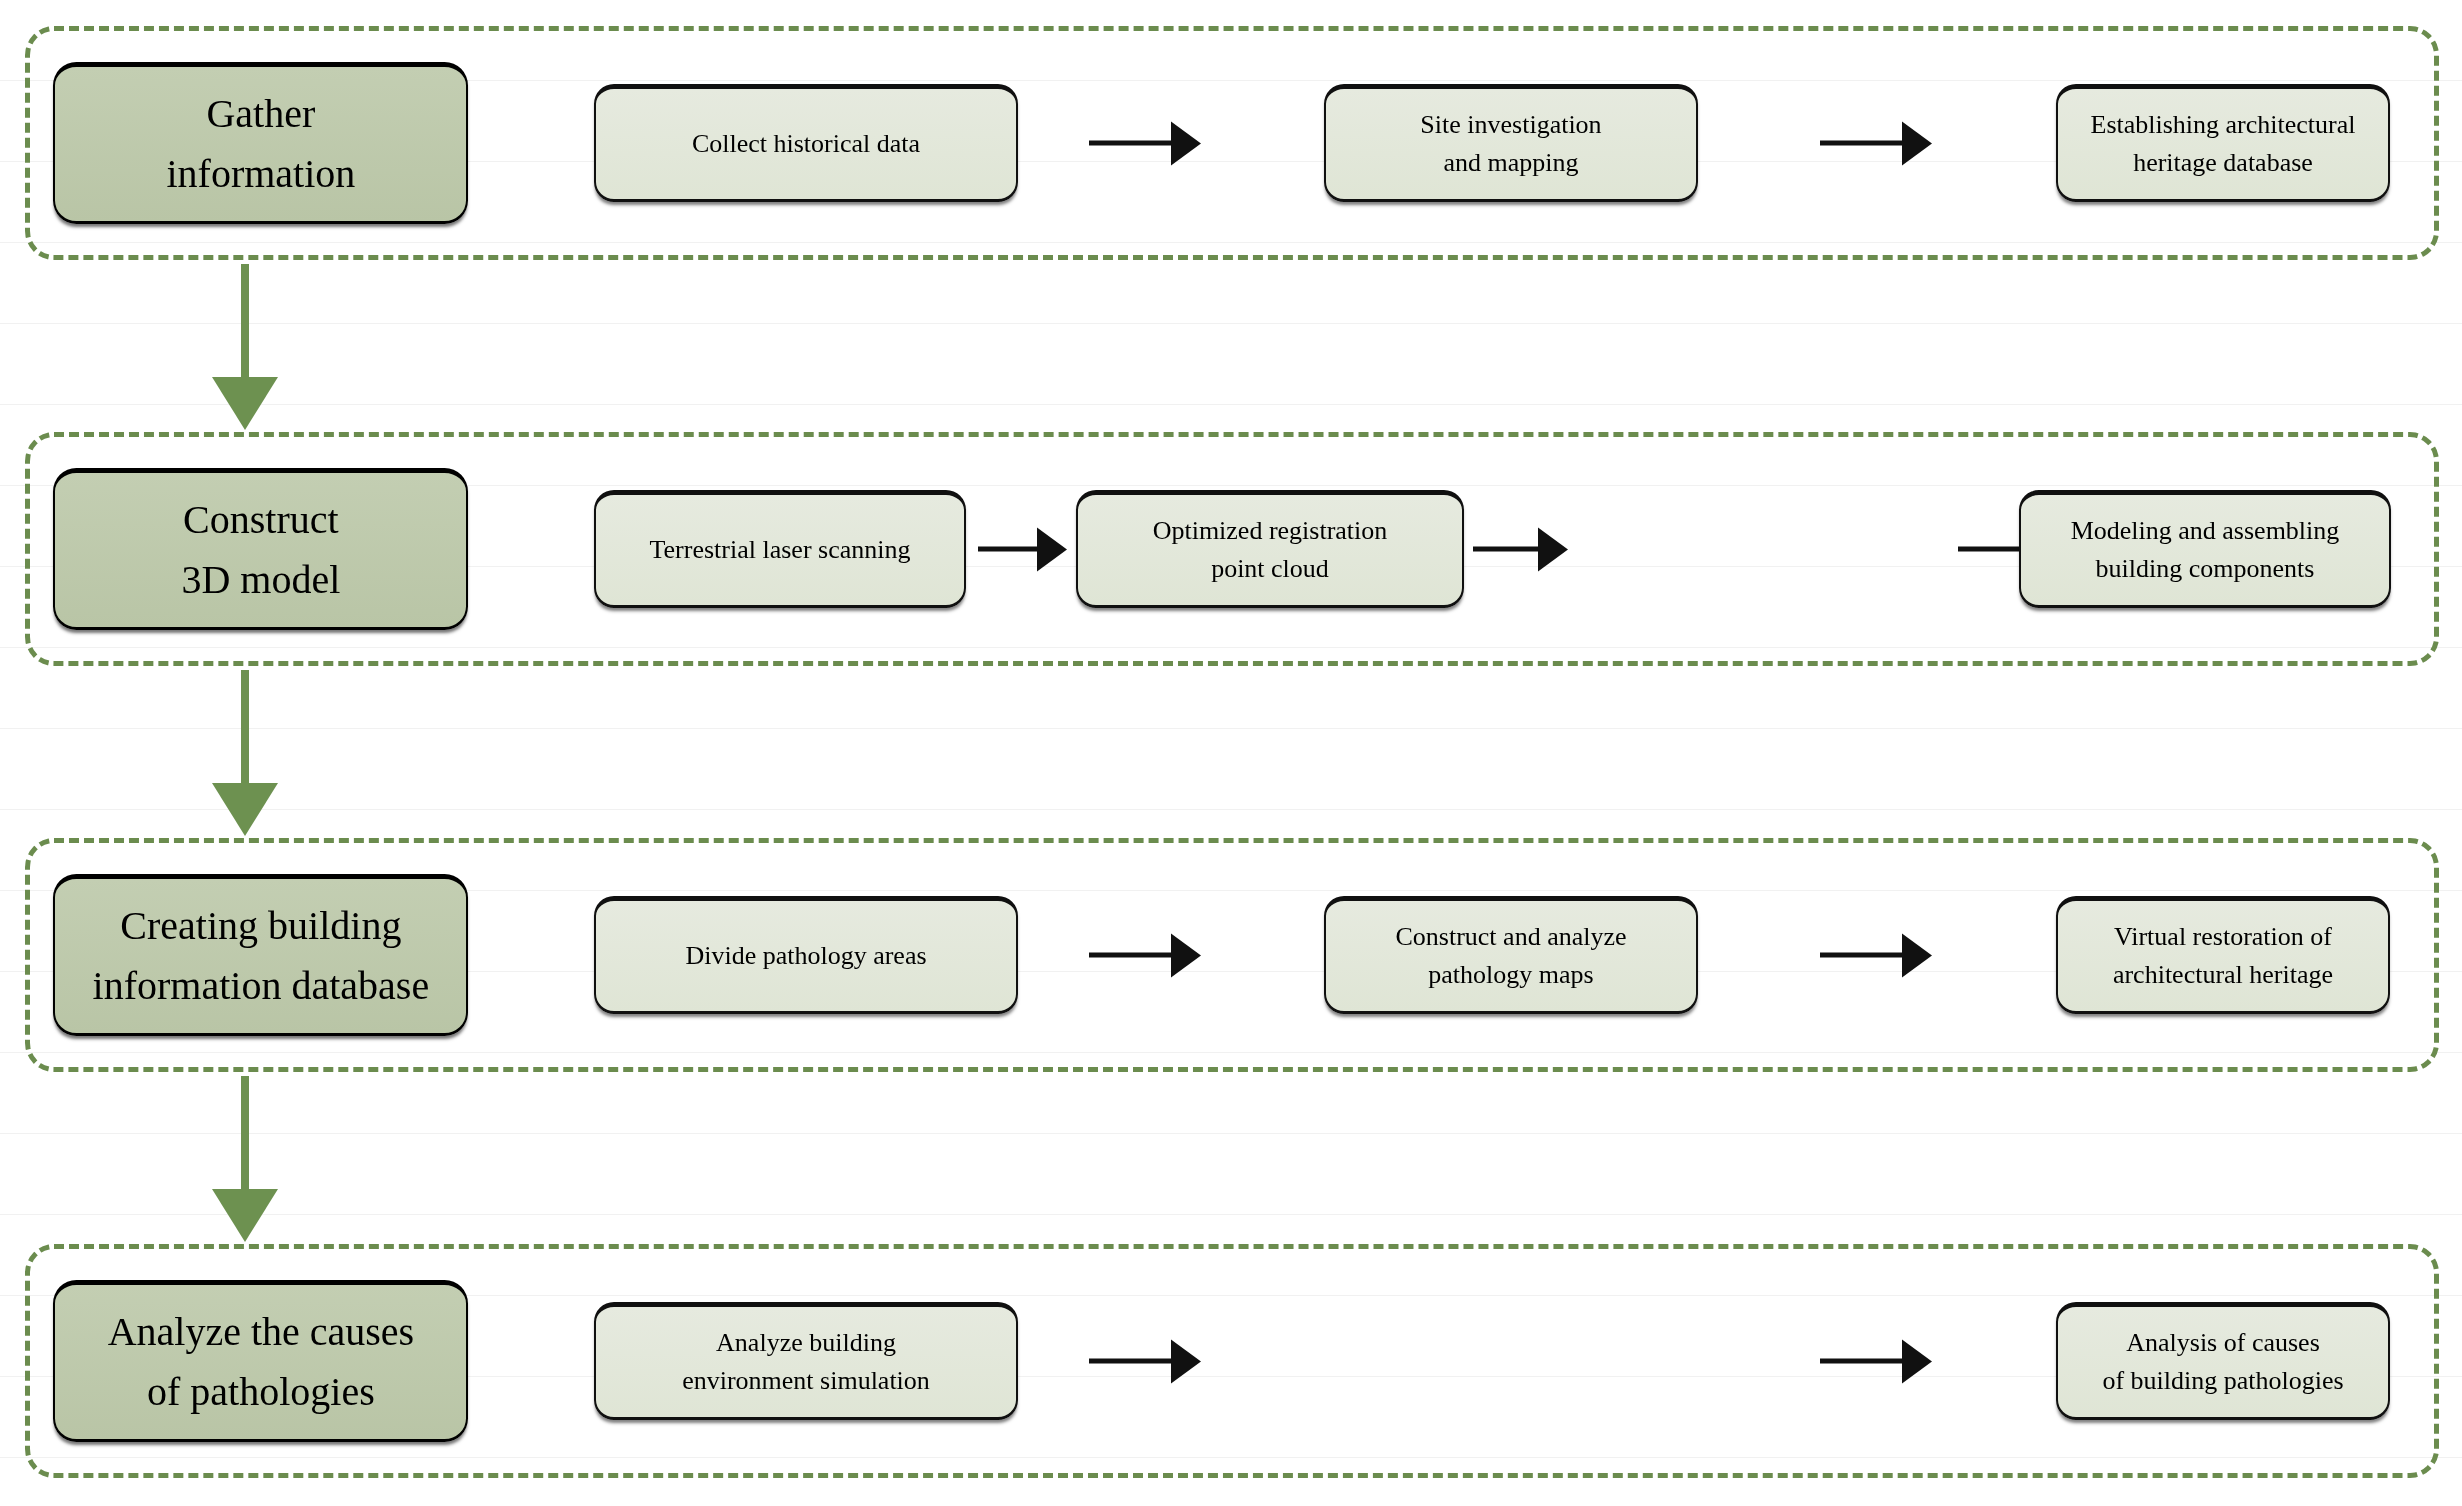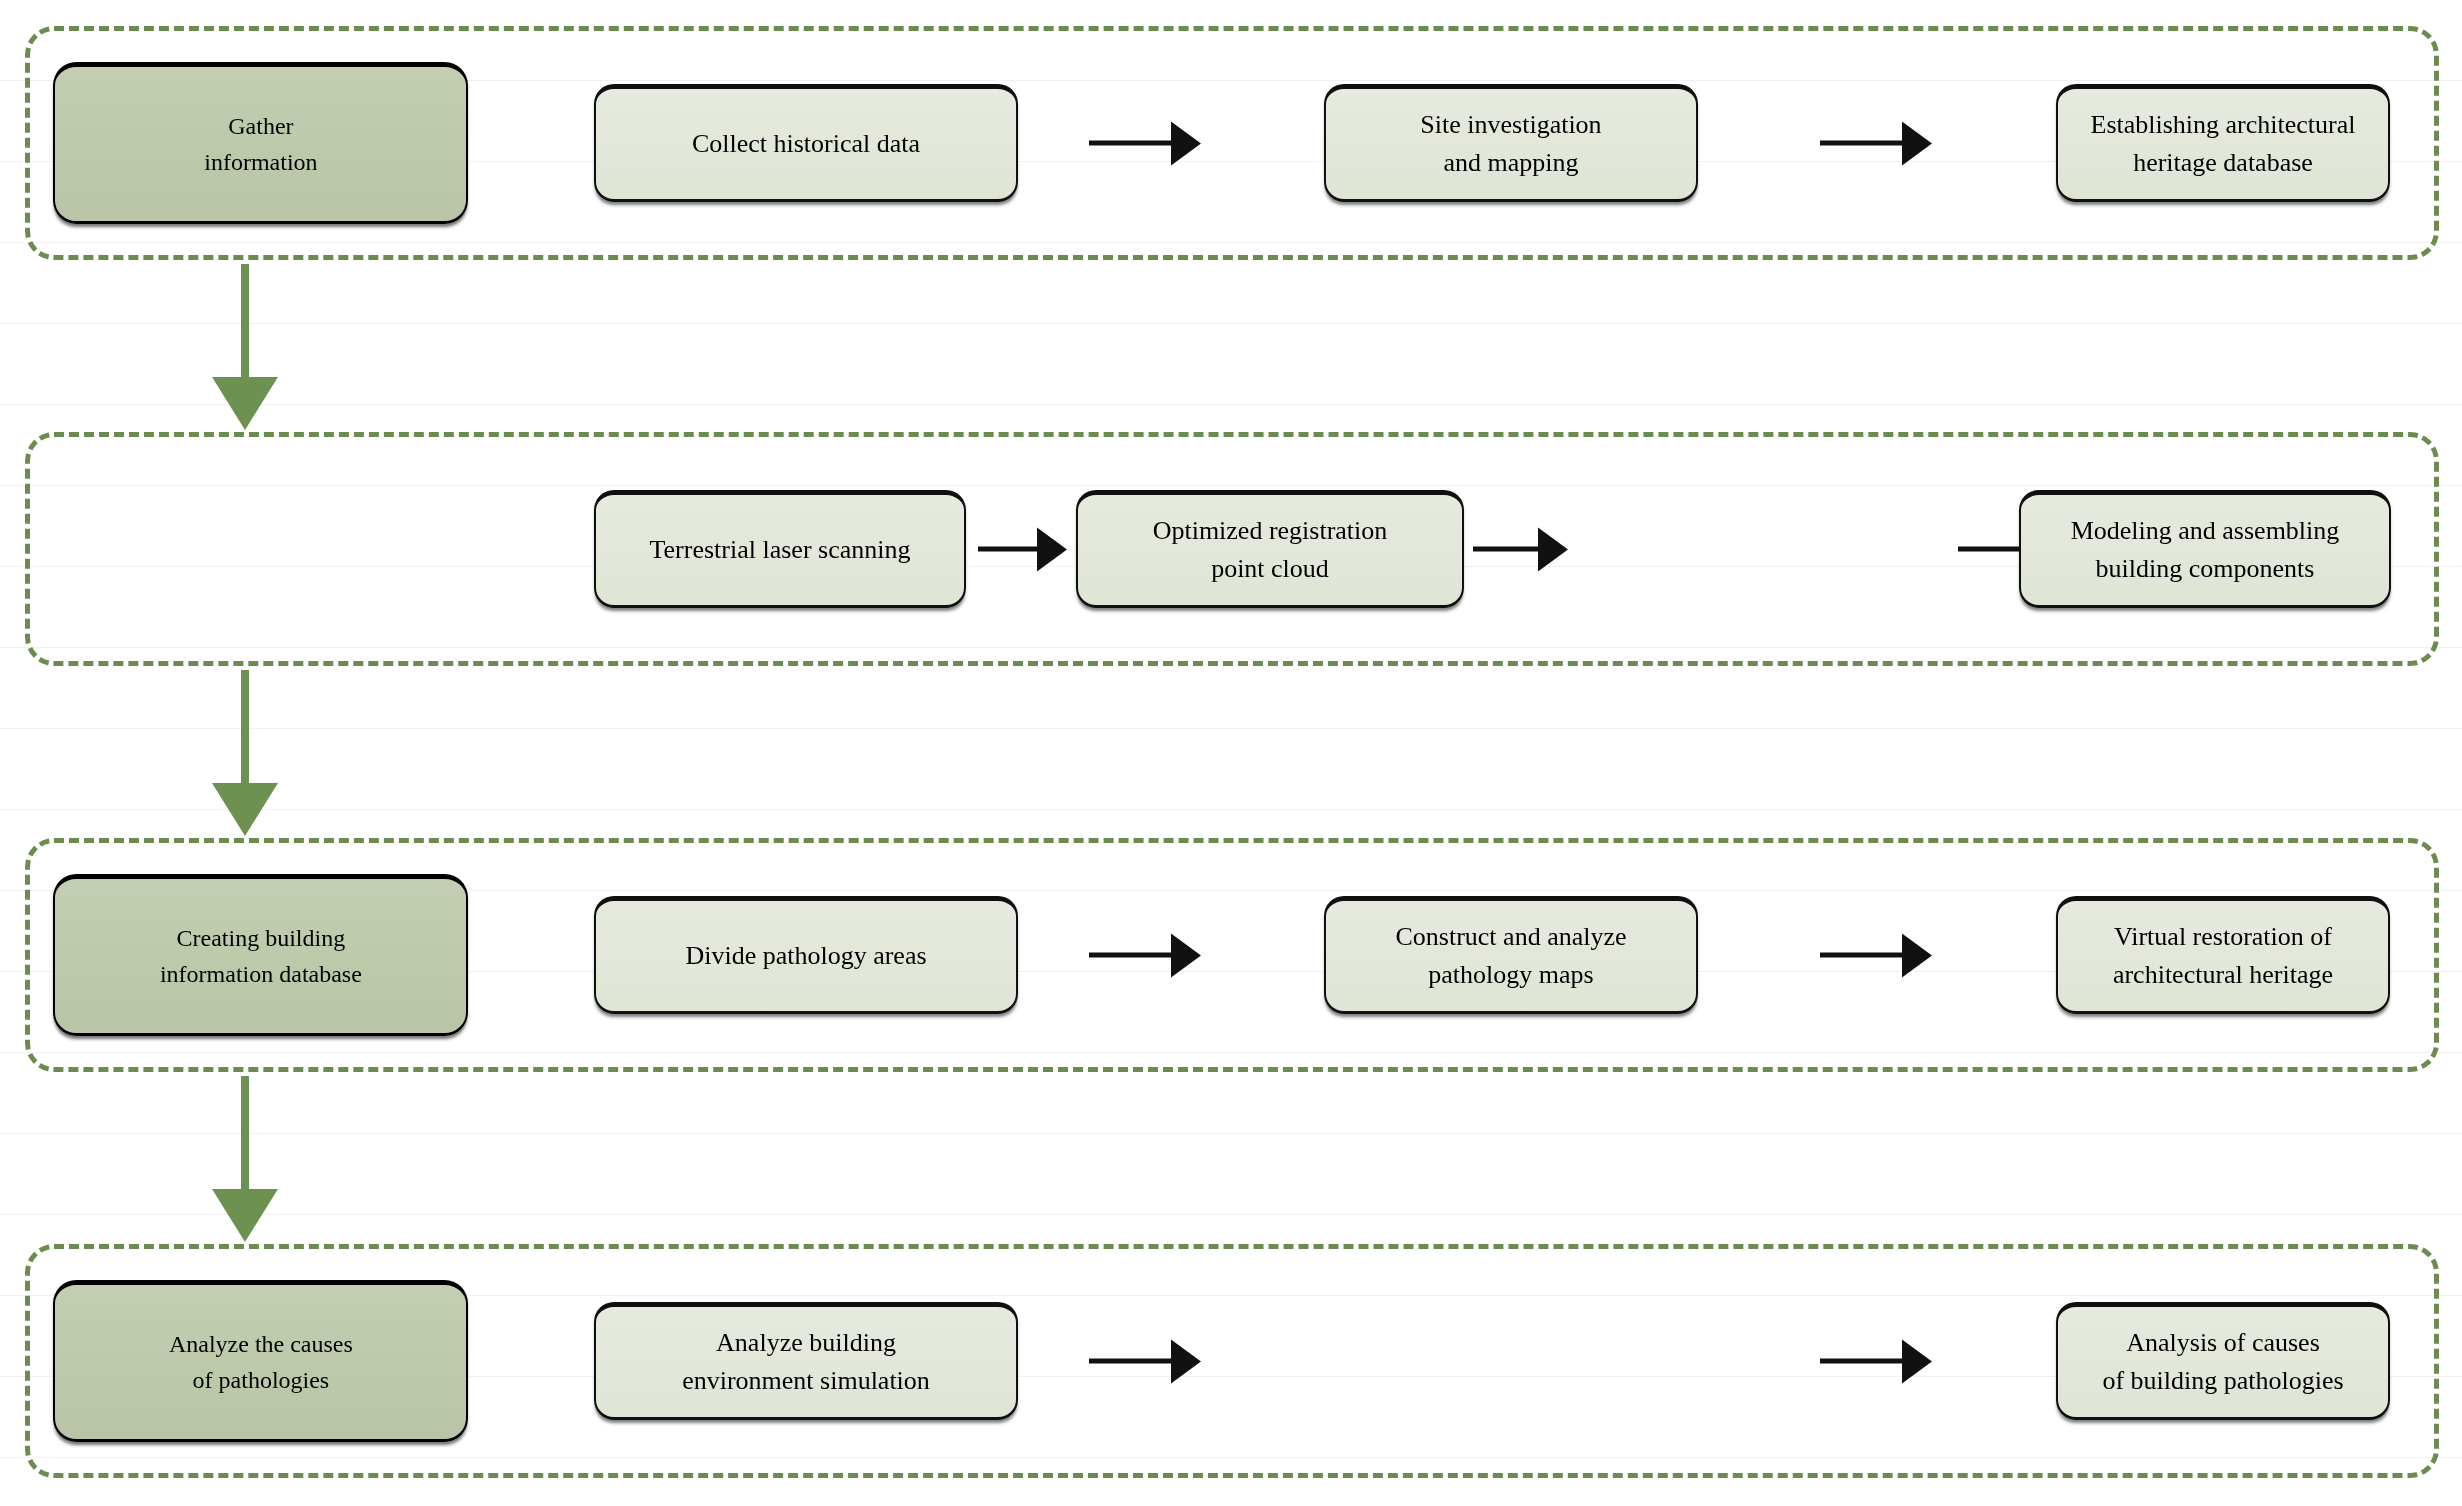--- a/index.html
+++ b/index.html
@@ -26,21 +26,21 @@
   .band-4{top:1244px}
 
   .stage{
     position:absolute;left:23.4px;top:50%;transform:translateY(-50%);
     width:415px;height:162px;
     background:linear-gradient(to bottom,#c3ceb2,#b9c5a6);
     border:2.8px solid #000;border-top-width:5.6px;border-bottom-width:3.9px;
     border-radius:23.4px;
     box-shadow:0 4.5px 3.3px -1.7px rgba(0,0,0,.55);
     display:flex;align-items:center;justify-content:center;
-    text-align:center;font-size:24px;line-height:1.5;
+    text-align:center;font-size:40px;line-height:1.5;
     white-space:pre-line;box-sizing:border-box;
   }
   .step{
     position:absolute;top:50%;transform:translateY(-50%);
     height:118px;
     background:linear-gradient(to bottom,#e6eadf,#dfe5d5);
     border:2.2px solid #101010;border-top-width:5px;border-bottom-width:3.3px;
     border-radius:20px;
     box-shadow:0 3.9px 3.3px -1.7px rgba(0,0,0,.5);
     display:flex;align-items:center;justify-content:center;
@@ -111,20 +111,22 @@
     <div class="step posA3">Establishing architectural
 heritage database</div>
   </div>
 
   <div class="varrow va-1">
     <span class="shaft"></span>
     <span class="head"></span>
   </div>
 
   <div class="band band-2">
+    <div class="stage">Construct
+3D model</div>
     <div class="step posB1">Terrestrial laser scanning</div>
     <div class="harrow haB1">
       <span class="shaft"></span>
       <span class="head"></span>
     </div>
     <div class="step posB2">Optimized registration
 point cloud</div>
     <div class="harrow haB2">
       <span class="shaft"></span>
       <span class="head"></span>

